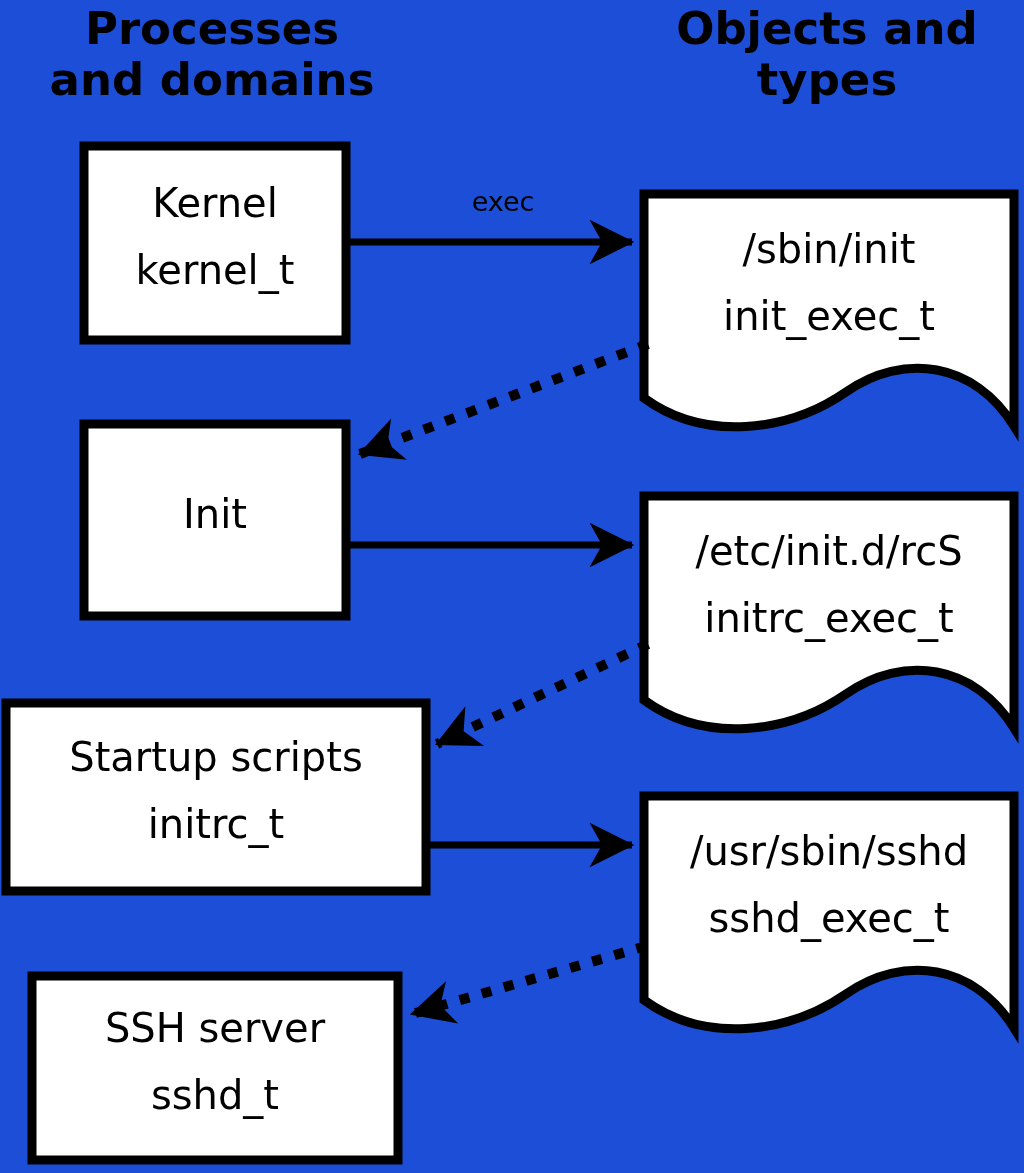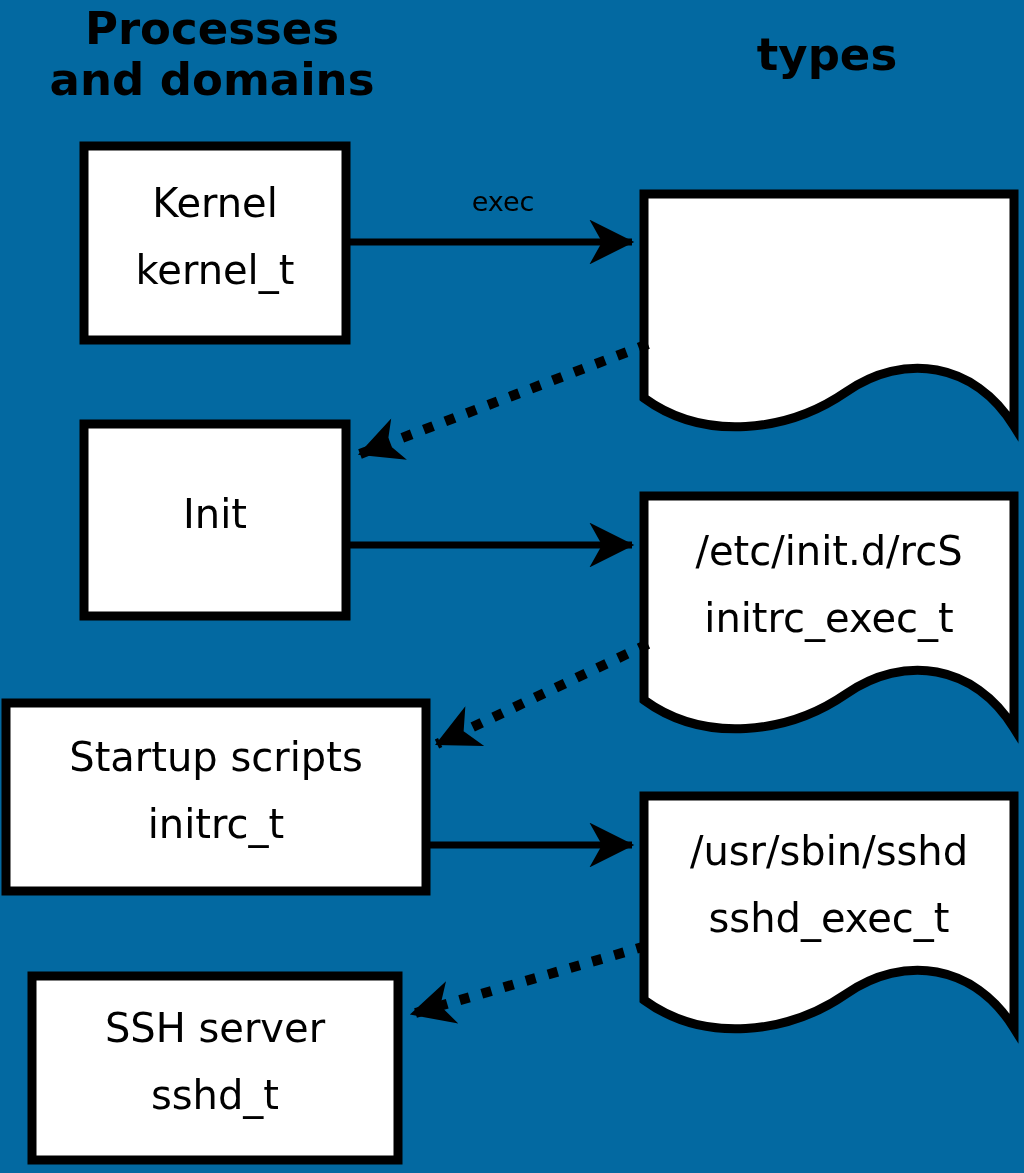--- a/index.html
+++ b/index.html
@@ -4,21 +4,21 @@
 <style>
   html, body {
     margin: 0;
     padding: 0;
     background: #ffffff;
   }
   .canvas {
     position: relative;
     width: 1024px;
     height: 1173px;
-    background: #0369a1;
+    background: #1d4ed8;
     color: #000000;
     font-family: "DejaVu Sans", "Liberation Sans", sans-serif;
     overflow: hidden;
   }
   .shapes {
     position: absolute;
     left: 0;
     top: 0;
     width: 1024px;
     height: 1173px;
@@ -78,20 +78,21 @@
     <line x1="648" y1="344" x2="360" y2="454" stroke="#000000" stroke-width="10" stroke-dasharray="10 13" marker-end="url(#head-d)"></line>
     <line x1="648" y1="644" x2="437" y2="744" stroke="#000000" stroke-width="10" stroke-dasharray="10 13" marker-end="url(#head-d)"></line>
     <line x1="646" y1="946" x2="412" y2="1014" stroke="#000000" stroke-width="10" stroke-dasharray="10 13" marker-end="url(#head-d)"></line>
   </svg>
 
   <div class="lbl hdr" style="left:12px; top:2px; width:400px; height:104px;">
     <span>Processes</span>
     <span>and domains</span>
   </div>
   <div class="lbl hdr" style="left:632px; top:2px; width:390px; height:104px;">
+    <span>Objects and</span>
     <span>types</span>
   </div>
 
   <div class="lbl edge-lbl" style="left:428px; top:176px; width:150px; height:52px;">exec</div>
 
   <div class="lbl node-lbl" style="left:84px; top:140px; width:262px; height:194px;">
     <span>Kernel</span>
     <span>kernel_t</span>
   </div>
   <div class="lbl node-lbl" style="left:84px; top:418px; width:262px; height:192px;">
@@ -99,20 +100,24 @@
   </div>
   <div class="lbl node-lbl" style="left:6px; top:697px; width:420px; height:188px;">
     <span>Startup scripts</span>
     <span>initrc_t</span>
   </div>
   <div class="lbl node-lbl" style="left:32px; top:970px; width:366px; height:184px;align-items:center;">
     <span>SSH server</span>
     <span>sshd_t</span>
   </div>
 
+  <div class="lbl node-lbl" style="left:644px; top:200px; width:370px; height:165px;">
+    <span>/sbin/init</span>
+    <span>init_exec_t</span>
+  </div>
   <div class="lbl node-lbl" style="left:644px; top:502px; width:370px; height:165px;">
     <span>/etc/init.d/rcS</span>
     <span>initrc_exec_t</span>
   </div>
   <div class="lbl node-lbl" style="left:644px; top:802px; width:370px; height:165px;">
     <span>/usr/sbin/sshd</span>
     <span>sshd_exec_t</span>
   </div>
 
 </div>

